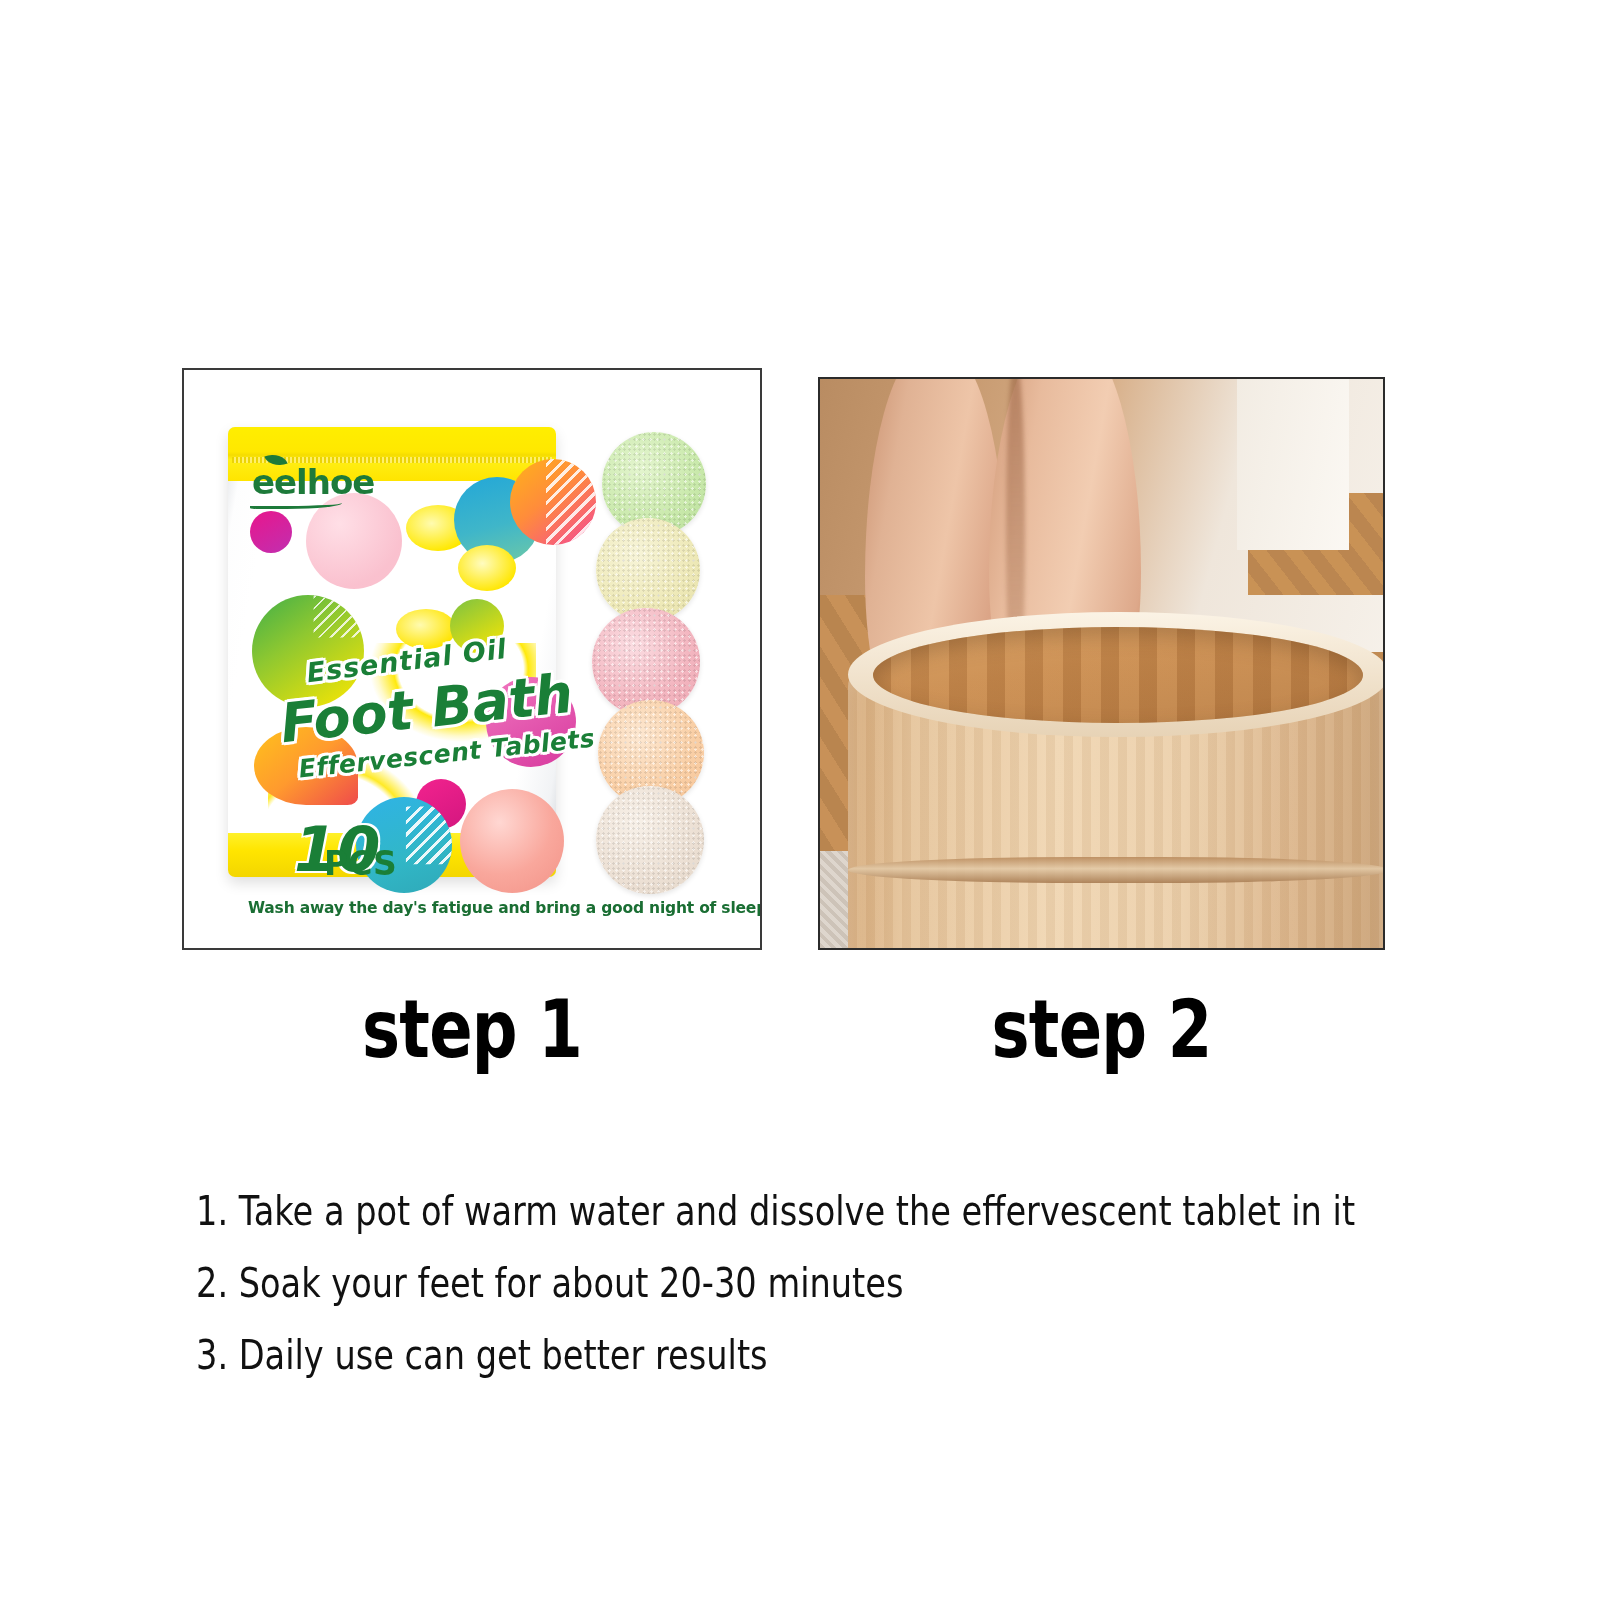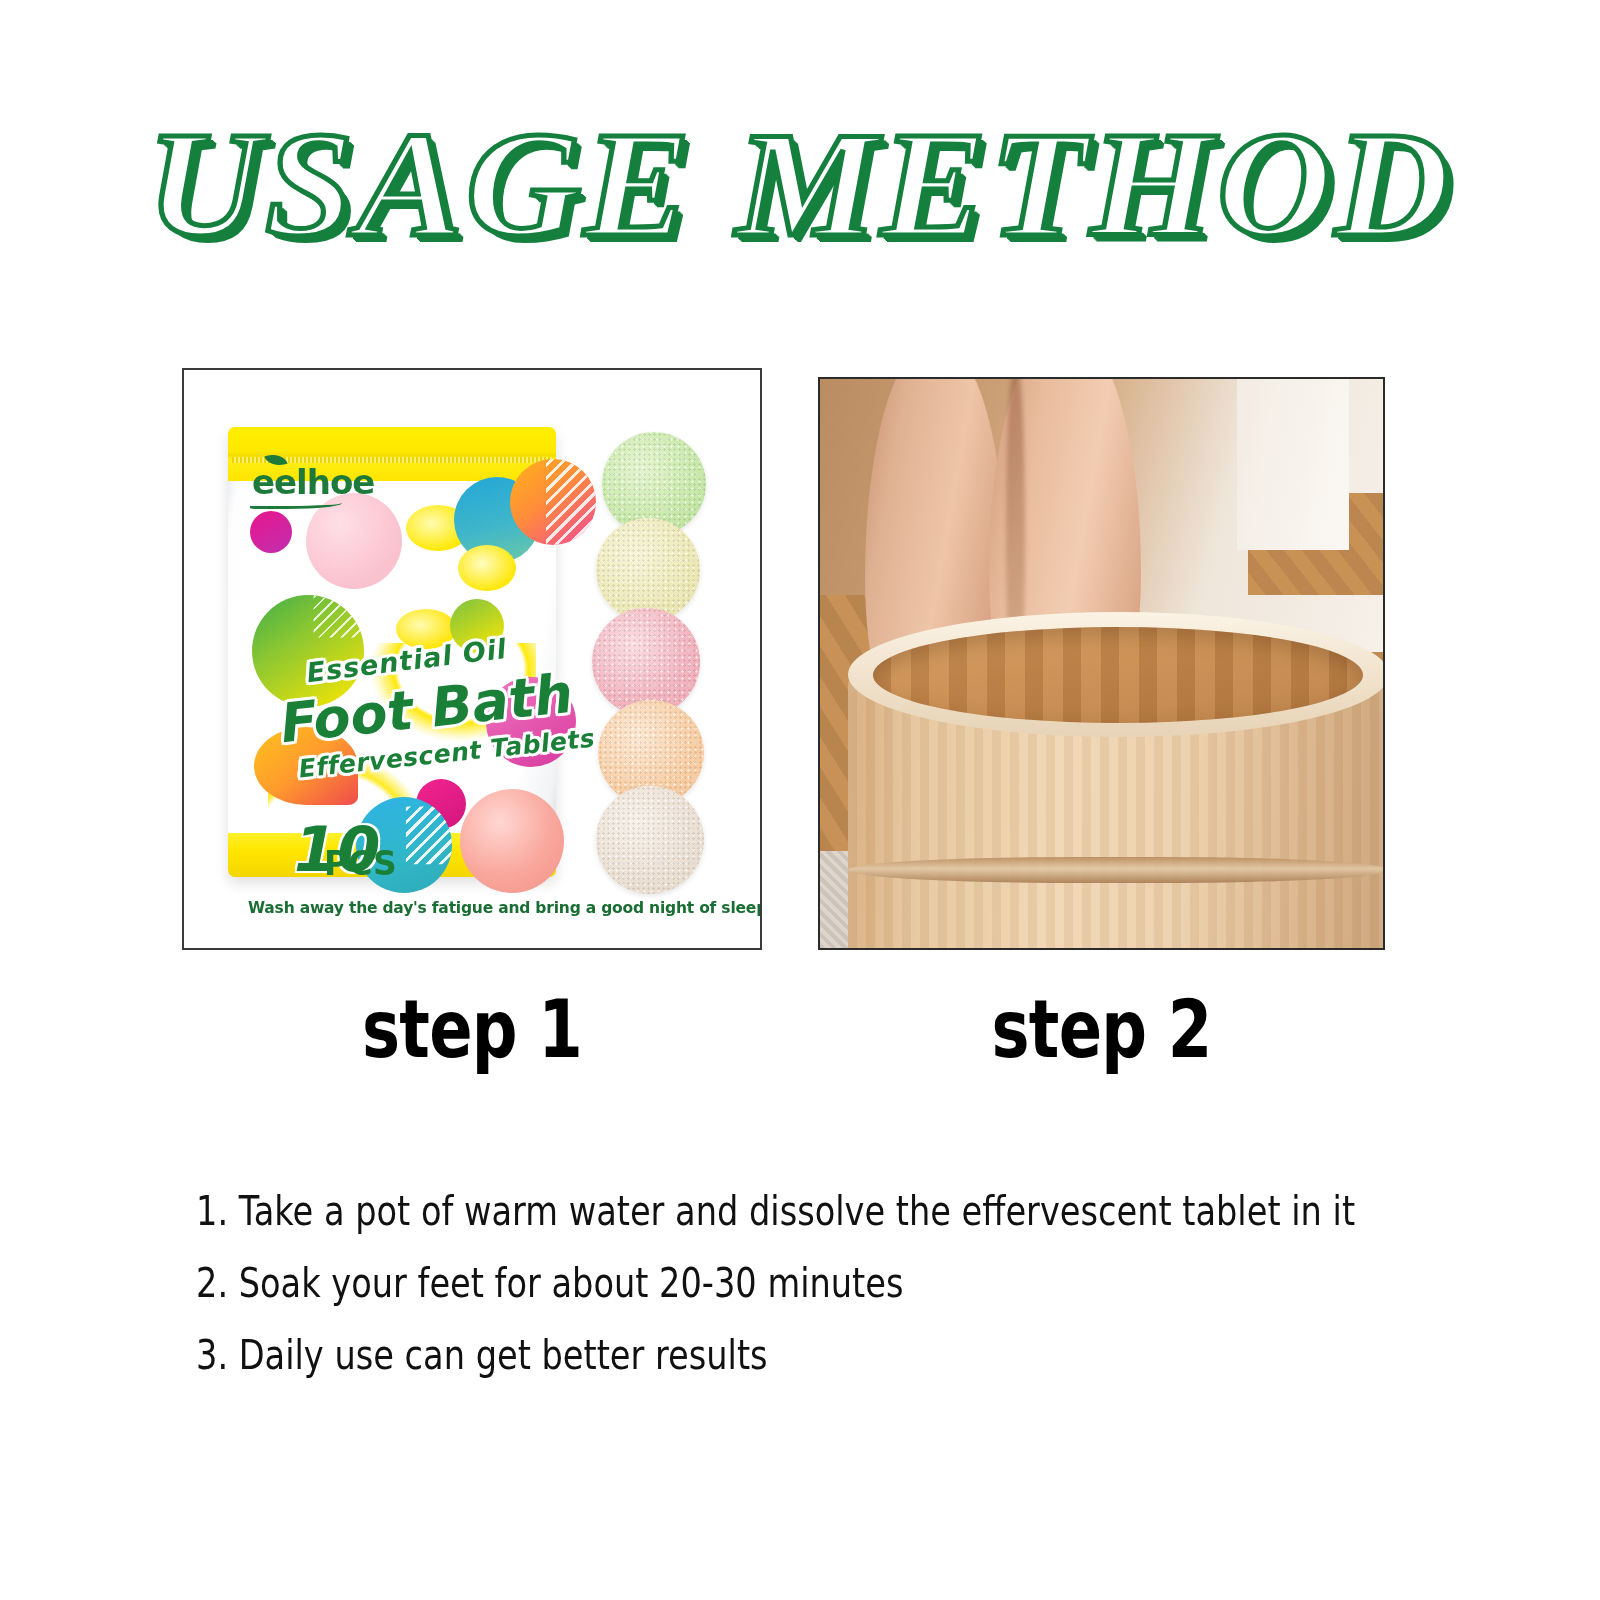--- a/index.html
+++ b/index.html
@@ -342,23 +342,20 @@
     transform-origin: left top;
     width: 1476px;
   }
   .instr-line { white-space:normal; }
 </style>
 </head>
 <body>
 
 <div id="page">
 
-  <div id="title-wrap">
-    <div id="page-title">USAGE METHOD</div>
-  </div>
 
   <div class="panel" id="panel-step1">
     <div id="product-scene">
 
       <div id="pouch">
         <div id="pouch-top"></div>
         <div id="pouch-bottom"></div>
 
         <div class="bub" id="b-pink"></div>
         <div class="bub" id="b-magenta"></div>

